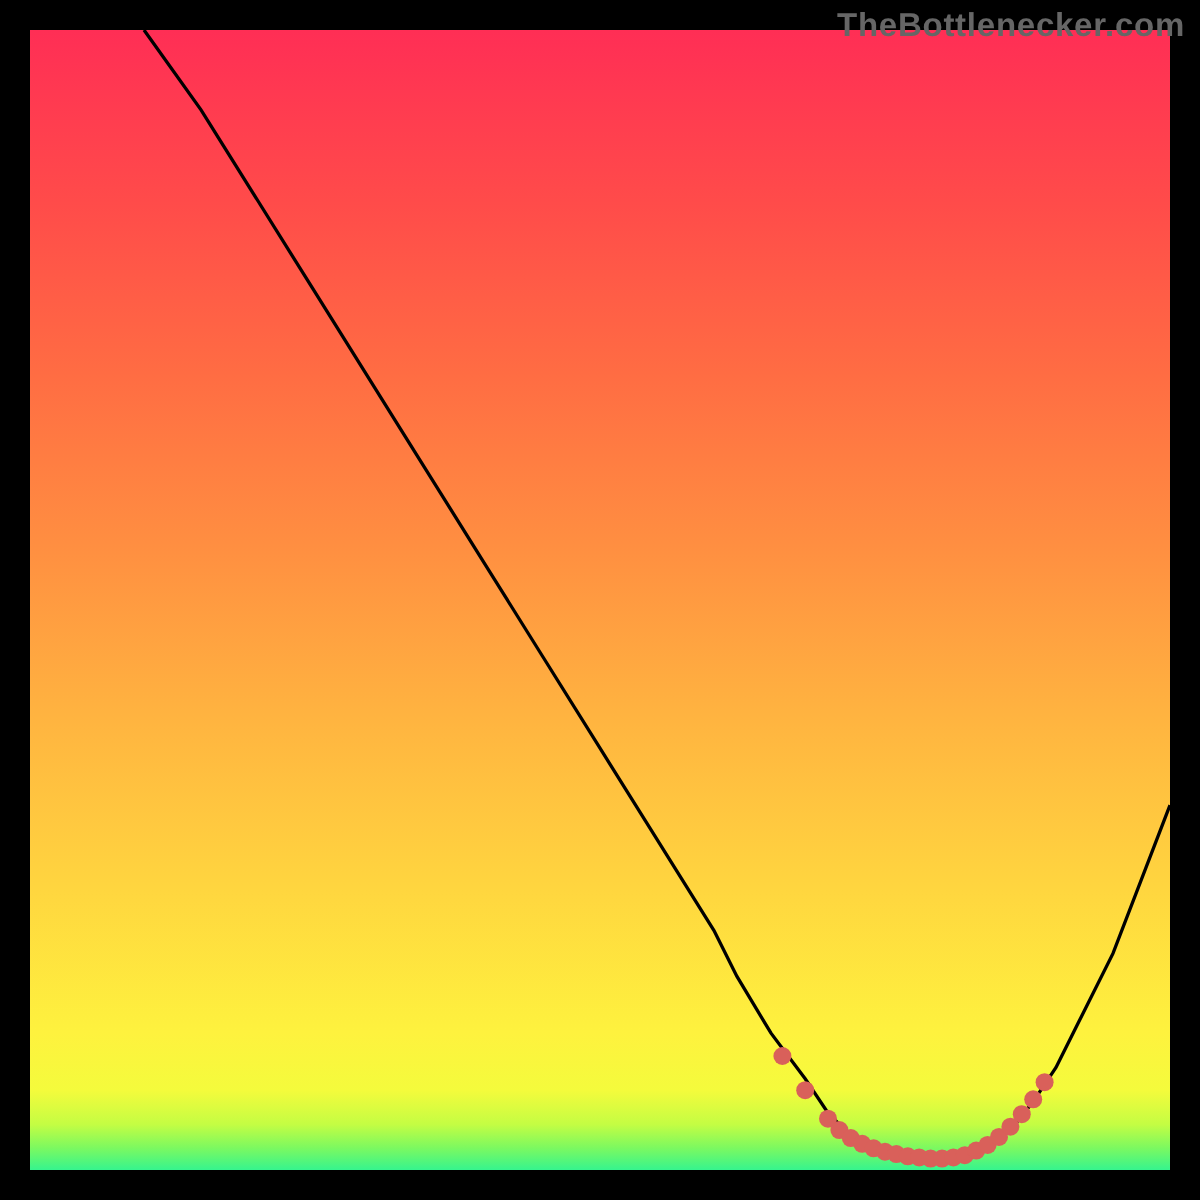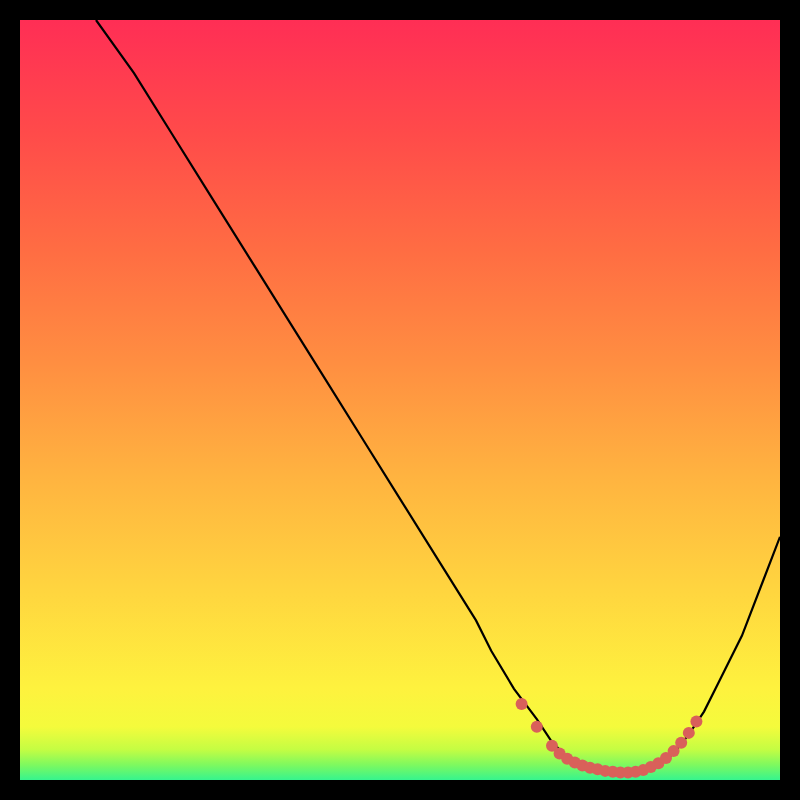--- a/index.html
+++ b/index.html
@@ -32,20 +32,21 @@
     left: 20px;
     top: 20px;
     width: 760px;
     height: 760px;
   }
 </style>
 </head>
 <body>
 
 <div class="frame">
+  <div class="attribution">TheBottlenecker.com</div>
   <svg class="plot" viewBox="0 0 760 760" preserveAspectRatio="none">
     <defs>
       <linearGradient id="bg-grad" x1="0" y1="1" x2="0" y2="0">
           <stop offset="0%" stop-color="#36f48e"></stop>
           <stop offset="2%" stop-color="#7ef95f"></stop>
           <stop offset="4%" stop-color="#c4fd43"></stop>
           <stop offset="7.000000000000001%" stop-color="#f4fb3c"></stop>
           <stop offset="12%" stop-color="#fef23e"></stop>
           <stop offset="25%" stop-color="#ffd53f"></stop>
           <stop offset="40%" stop-color="#ffb340"></stop>

